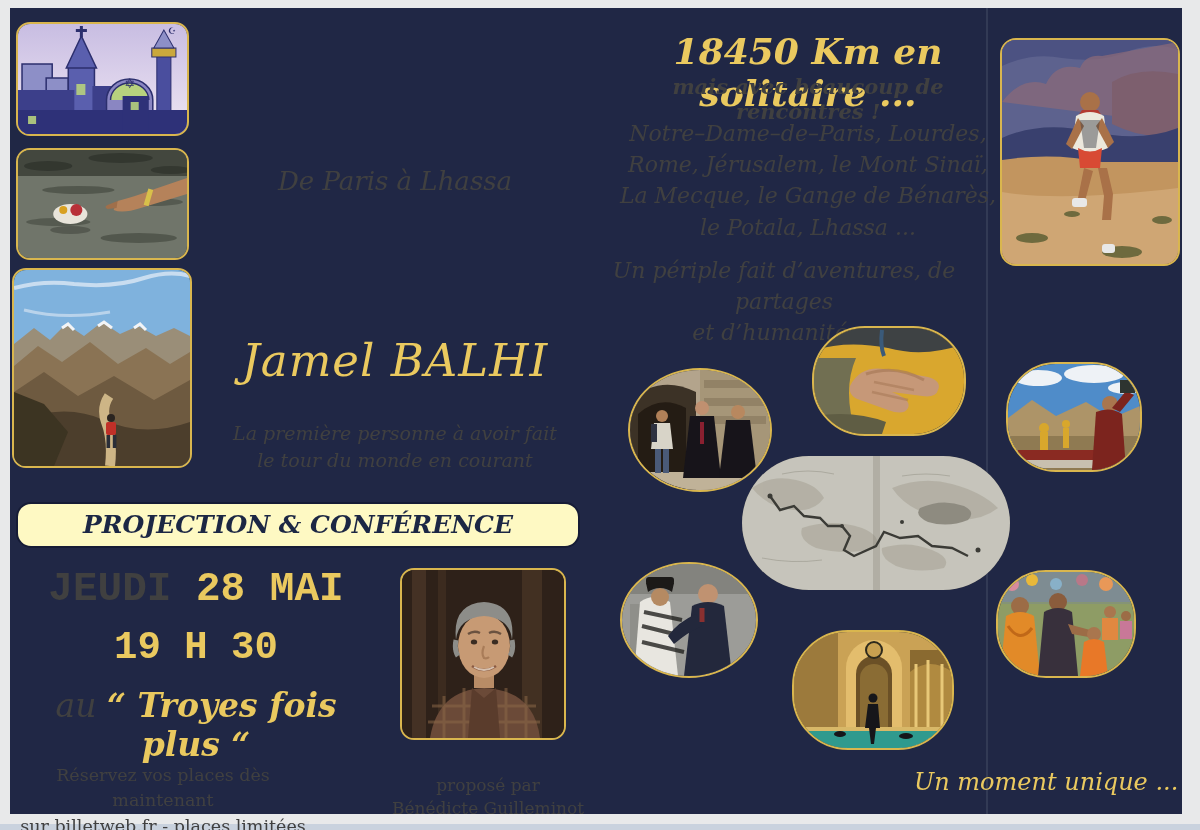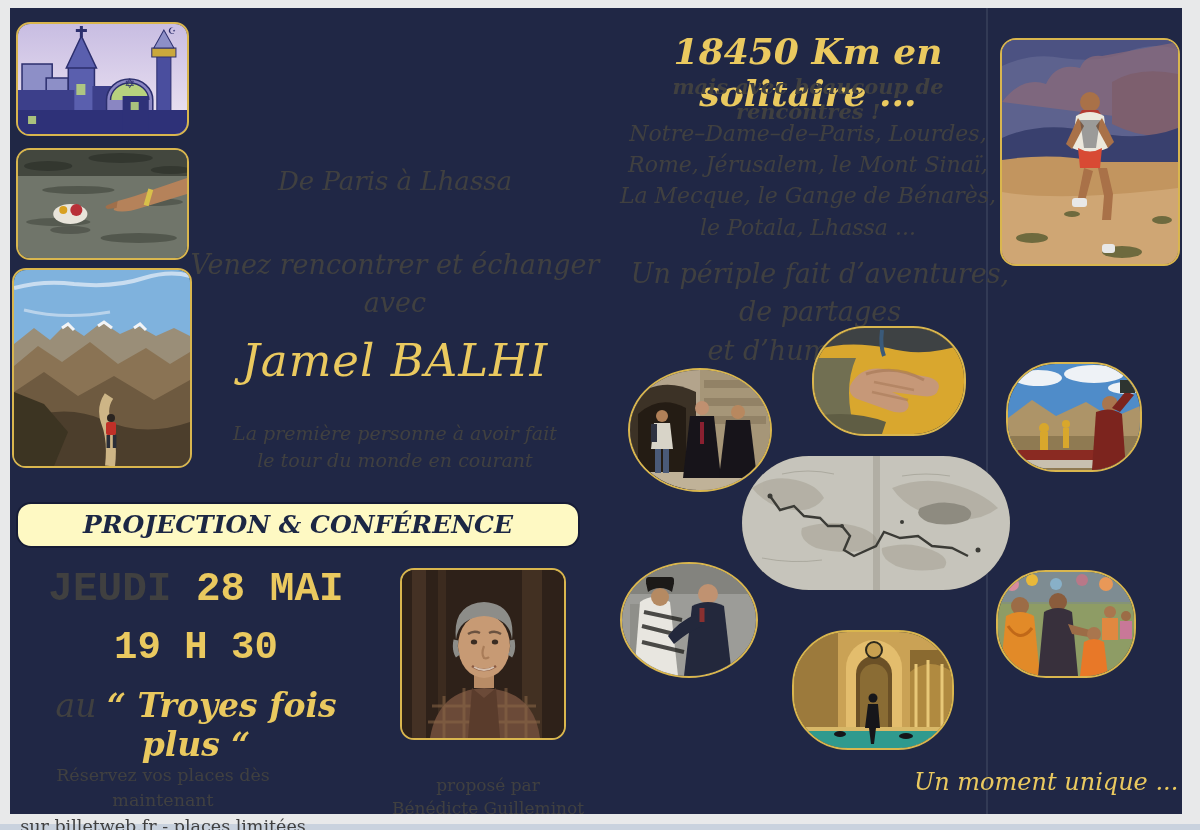--- a/index.html
+++ b/index.html
@@ -27,21 +27,21 @@
           border-radius:15px;font-size:25px;line-height:42px;color:#1c2744;}
   .dateblock{left:20px;top:566px;width:352px;}
   .dateline1{font-size:41px;font-family:Liberation Mono, monospace;}
   .dateline2{font-size:39px;margin-top:14px;font-family:Liberation Mono, monospace;}
   .dateline3{font-size:33px;margin-top:16px;}
   .booking{left:8px;top:763px;width:310px;font-size:17.5px;line-height:1.45;}
   .organizer{left:380px;top:774px;width:216px;font-size:17px;line-height:1.35;}
   .r-heading{left:612px;top:30px;width:392px;font-size:36px;font-weight:bold;}
   .r-sub{left:612px;top:74px;width:392px;font-size:21px;}
   .r-cities{left:612px;top:118px;width:392px;font-size:22px;line-height:1.42;}
-  .r-journey{left:624px;top:255px;width:392px;font-size:27px;line-height:1.42;}
+  .r-journey{left:588px;top:255px;width:392px;font-size:22px;line-height:1.42;}
   .closing{left:914px;top:768px;width:272px;font-size:24px;padding-right:8px;}
 </style>
 </head>
 <body>
 
 <div class="page">
   <div class="poster"></div>
   <div class="fold-line"></div>
   <div class="scan-edge"></div>
 
@@ -128,24 +128,20 @@
       <g>
         <circle cx="97" cy="148" r="4" fill="#2a2420"></circle>
         <rect x="92" y="152" width="10" height="13" rx="2" fill="#c03028"></rect>
         <rect x="92.5" y="165" width="3.6" height="13" fill="#2a2e38"></rect>
         <rect x="98.8" y="165" width="3.6" height="13" fill="#2a2e38"></rect>
       </g>
     </svg>
   </div>
 
   <div class="abs center subtitle white it">De Paris à Lhassa</div>
-  <div class="abs center invite white it">
-    <div>Venez rencontrer et échanger</div>
-    <div>avec</div>
-  </div>
   <div class="abs center speaker gold it">Jamel BALHI</div>
   <div class="abs center note white it">
     <div>La première personne à avoir fait</div>
     <div>le tour du monde en courant</div>
   </div>
 
   <div class="abs center banner it b">PROJECTION &amp; CONFÉRENCE</div>
 
   <div class="abs center dateblock">
     <div class="dateline1 b">

